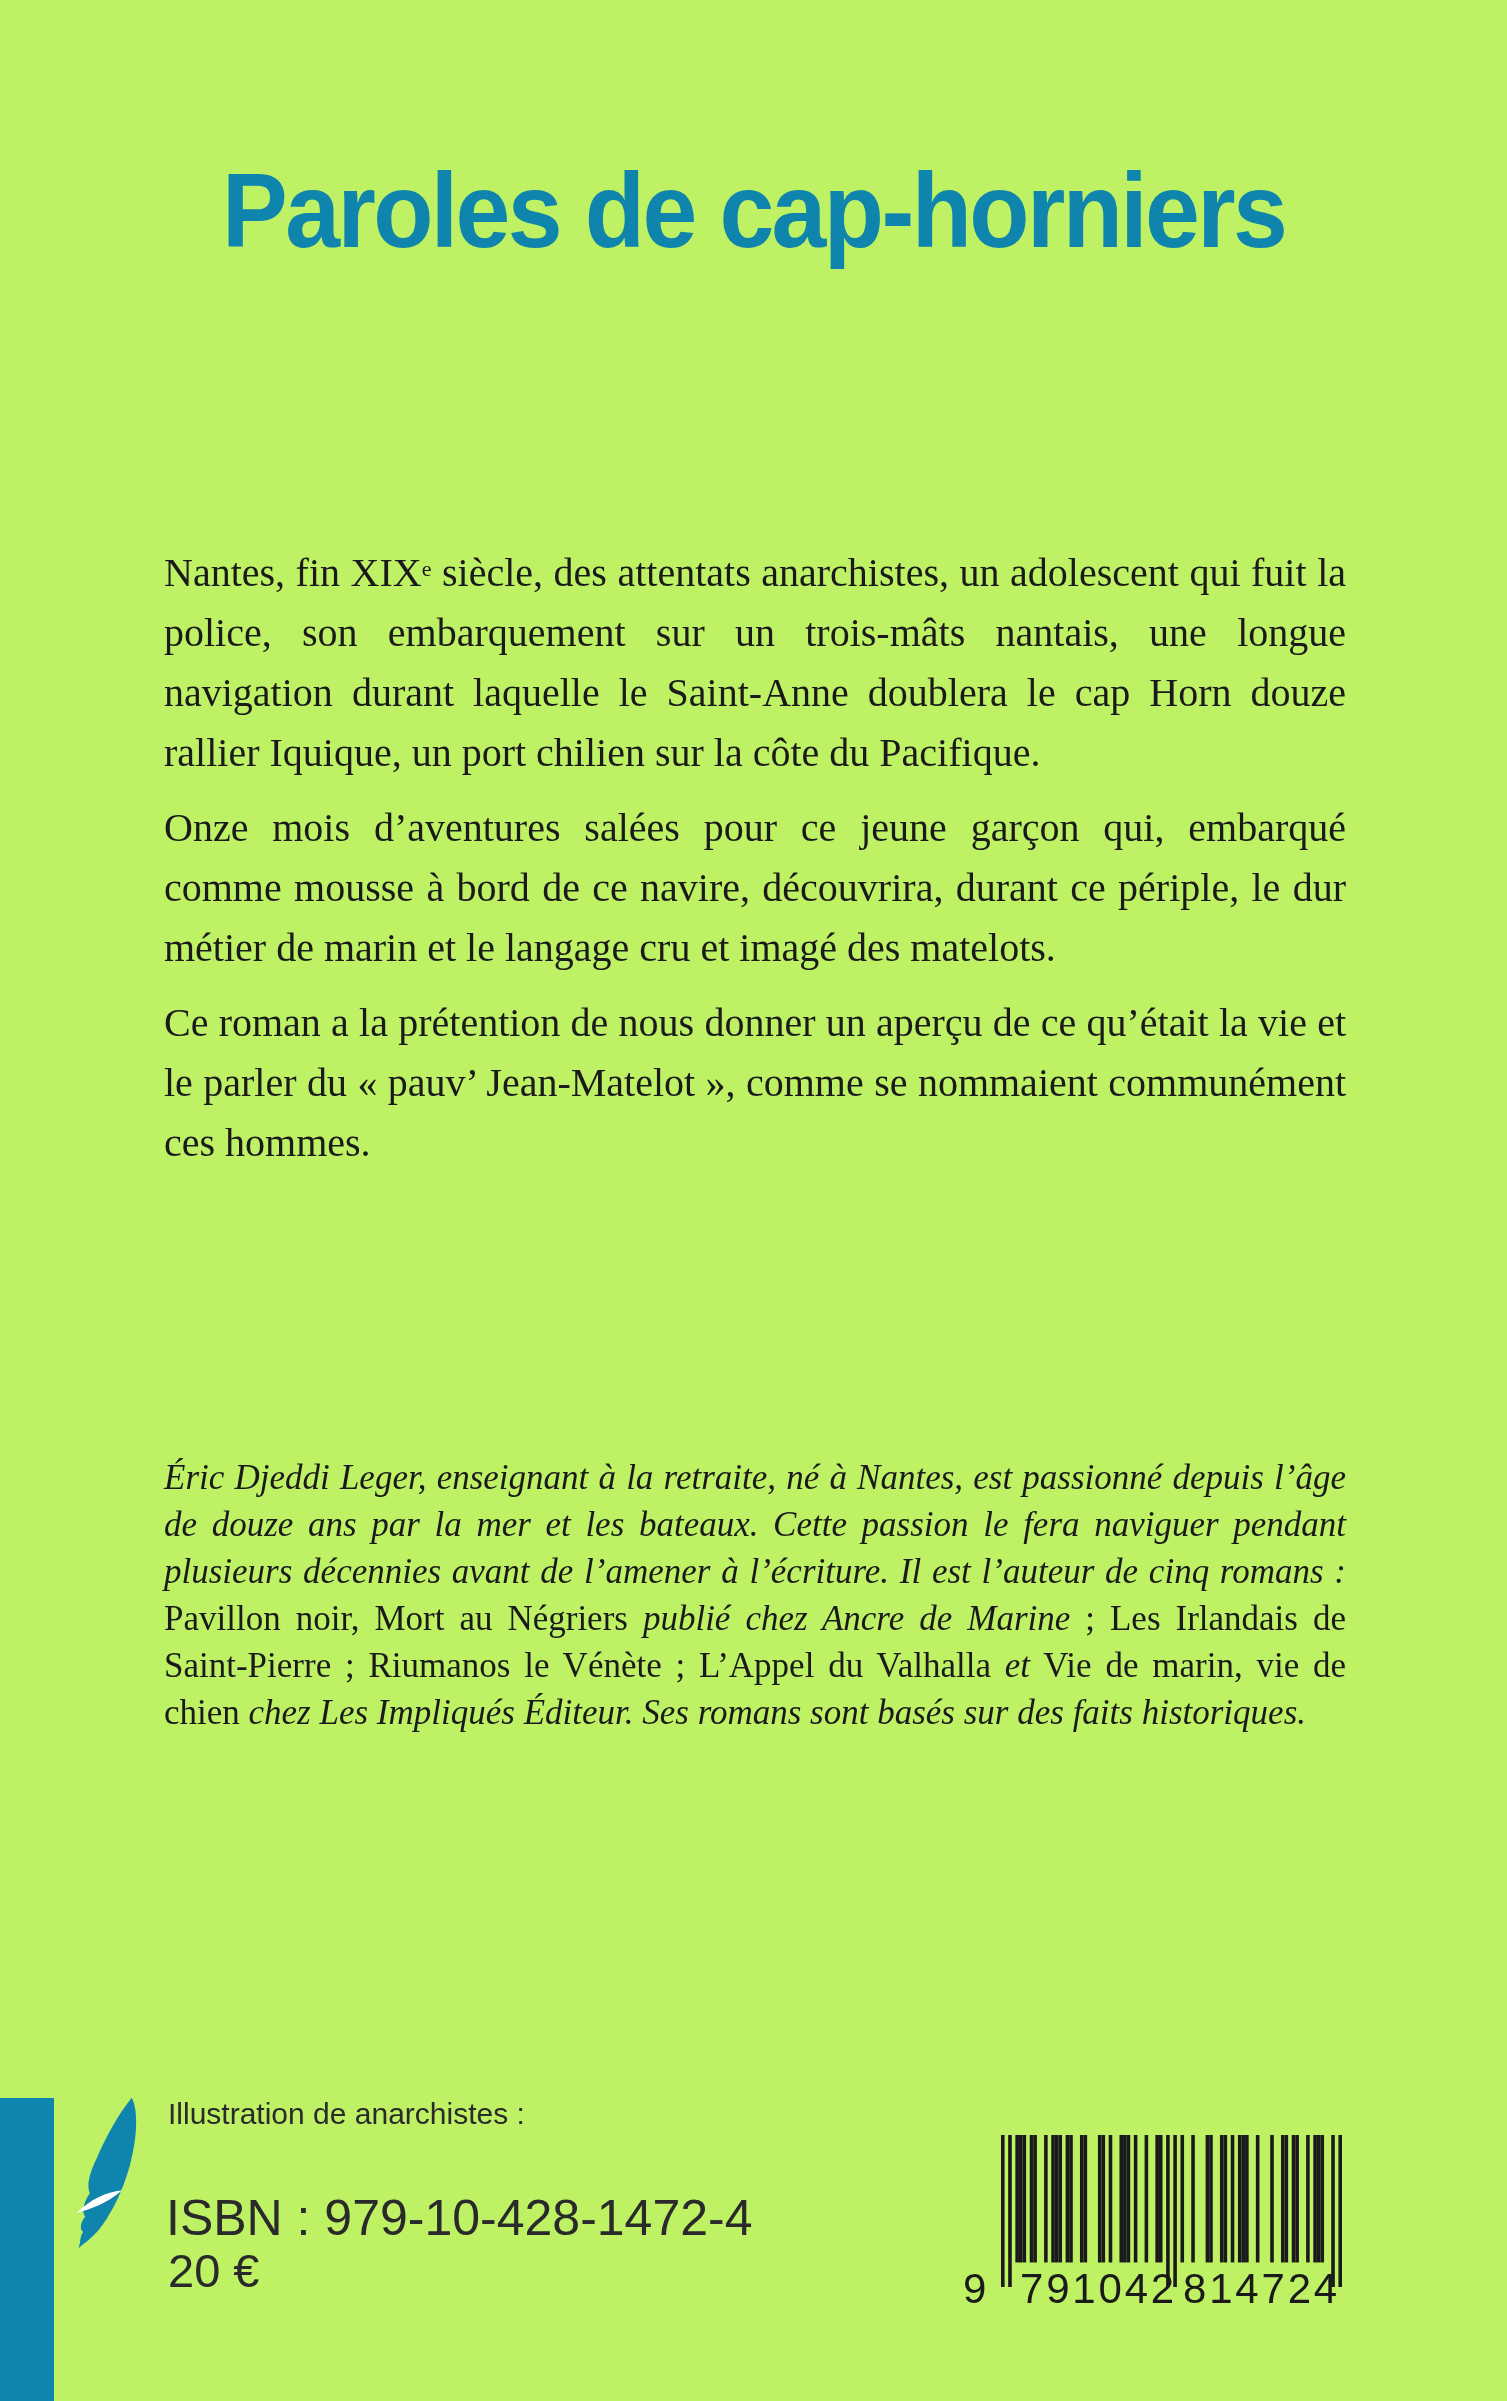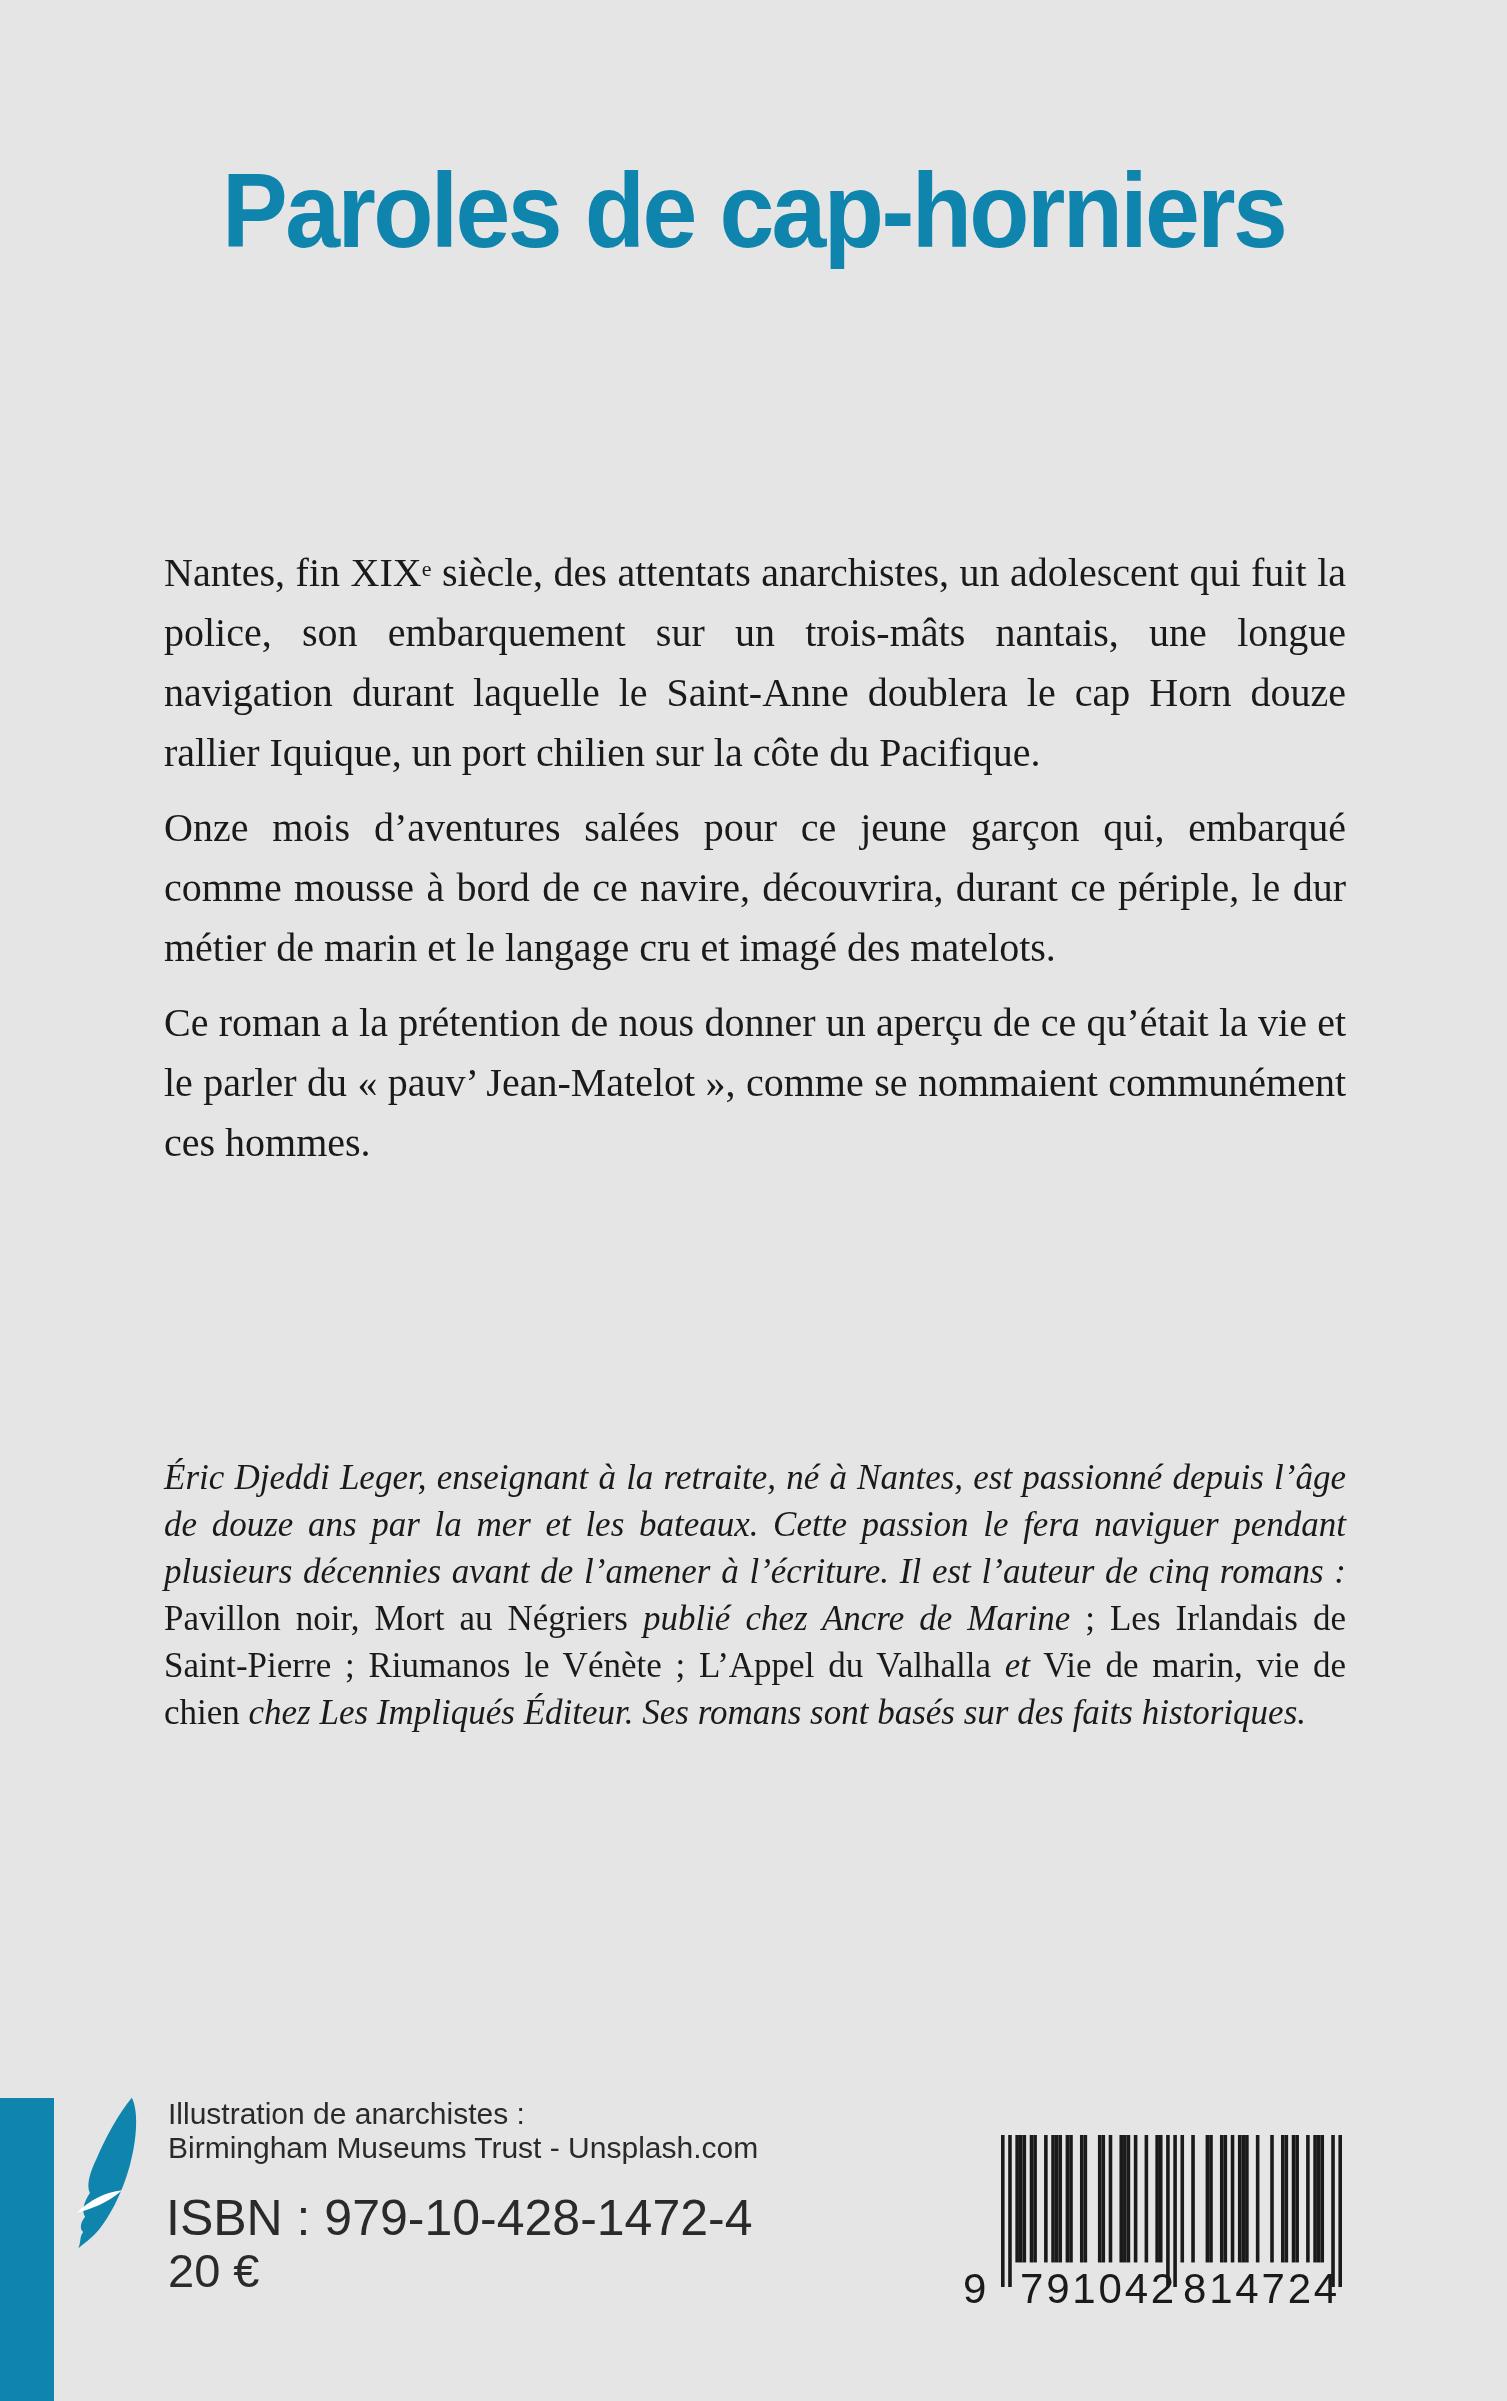--- a/index.html
+++ b/index.html
@@ -6,21 +6,21 @@
   * { box-sizing: border-box; }
   html, body { margin: 0; padding: 0; }
   body {
     width: 1508px; height: 2402px;
     background: #ffffff;
     font-family: "Liberation Serif", serif;
     color: var(--ink);
     position: relative;
     overflow: hidden;
   }
-  .page { position: absolute; inset: 0; background: #e5e5e5; }
+  .page { position: absolute; inset: 0; background: #bef264; }
 
   
   .title-wrap {
     position: absolute; left: 0; top: 157px; width: 1508px;
     text-align: center;
   }
   h1.book-title {
     margin: 0; display: inline-block;
     font-family: "Liberation Sans", sans-serif;
     font-weight: bold;
@@ -124,21 +124,20 @@
 
   <svg class="quill" viewBox="0 0 80 165" xmlns="http://www.w3.org/2000/svg" aria-hidden="true">
     <path class="accent-fill" d="M66,3 C73,16 72,45 64,74 C57,99 47,120 35,137 C28,147 19,154 10,161
          C13,153 11,149 15,144 C11,141 12,134 17,128 C13,122 16,112 22,103
          C18,95 22,81 29,67 C38,46 52,20 66,3 Z"></path>
     <path fill="#ffffff" d="M8,124 C22,110 38,102 56,100 C40,114 24,119 8,124 Z"></path>
   </svg>
 
   <div class="credit">
     <div>Illustration de anarchistes :</div>
-    <div>Birmingham Museums Trust - Unsplash.com</div>
   </div>
 
   <div class="isbn">ISBN : 979-10-428-1472-4</div>
   <div class="price">20 €</div>
 
   <svg id="barcode-svg" class="barcode-svg" xmlns="http://www.w3.org/2000/svg" preserveAspectRatio="none" aria-hidden="true" viewBox="0 0 360.05 161">
       <rect x="0.00" y="0" width="3.79" height="161"></rect>
       <rect x="7.58" y="0" width="3.79" height="161"></rect>
       <rect x="15.16" y="0" width="3.79" height="135"></rect>
       <rect x="18.95" y="0" width="3.79" height="135"></rect>

